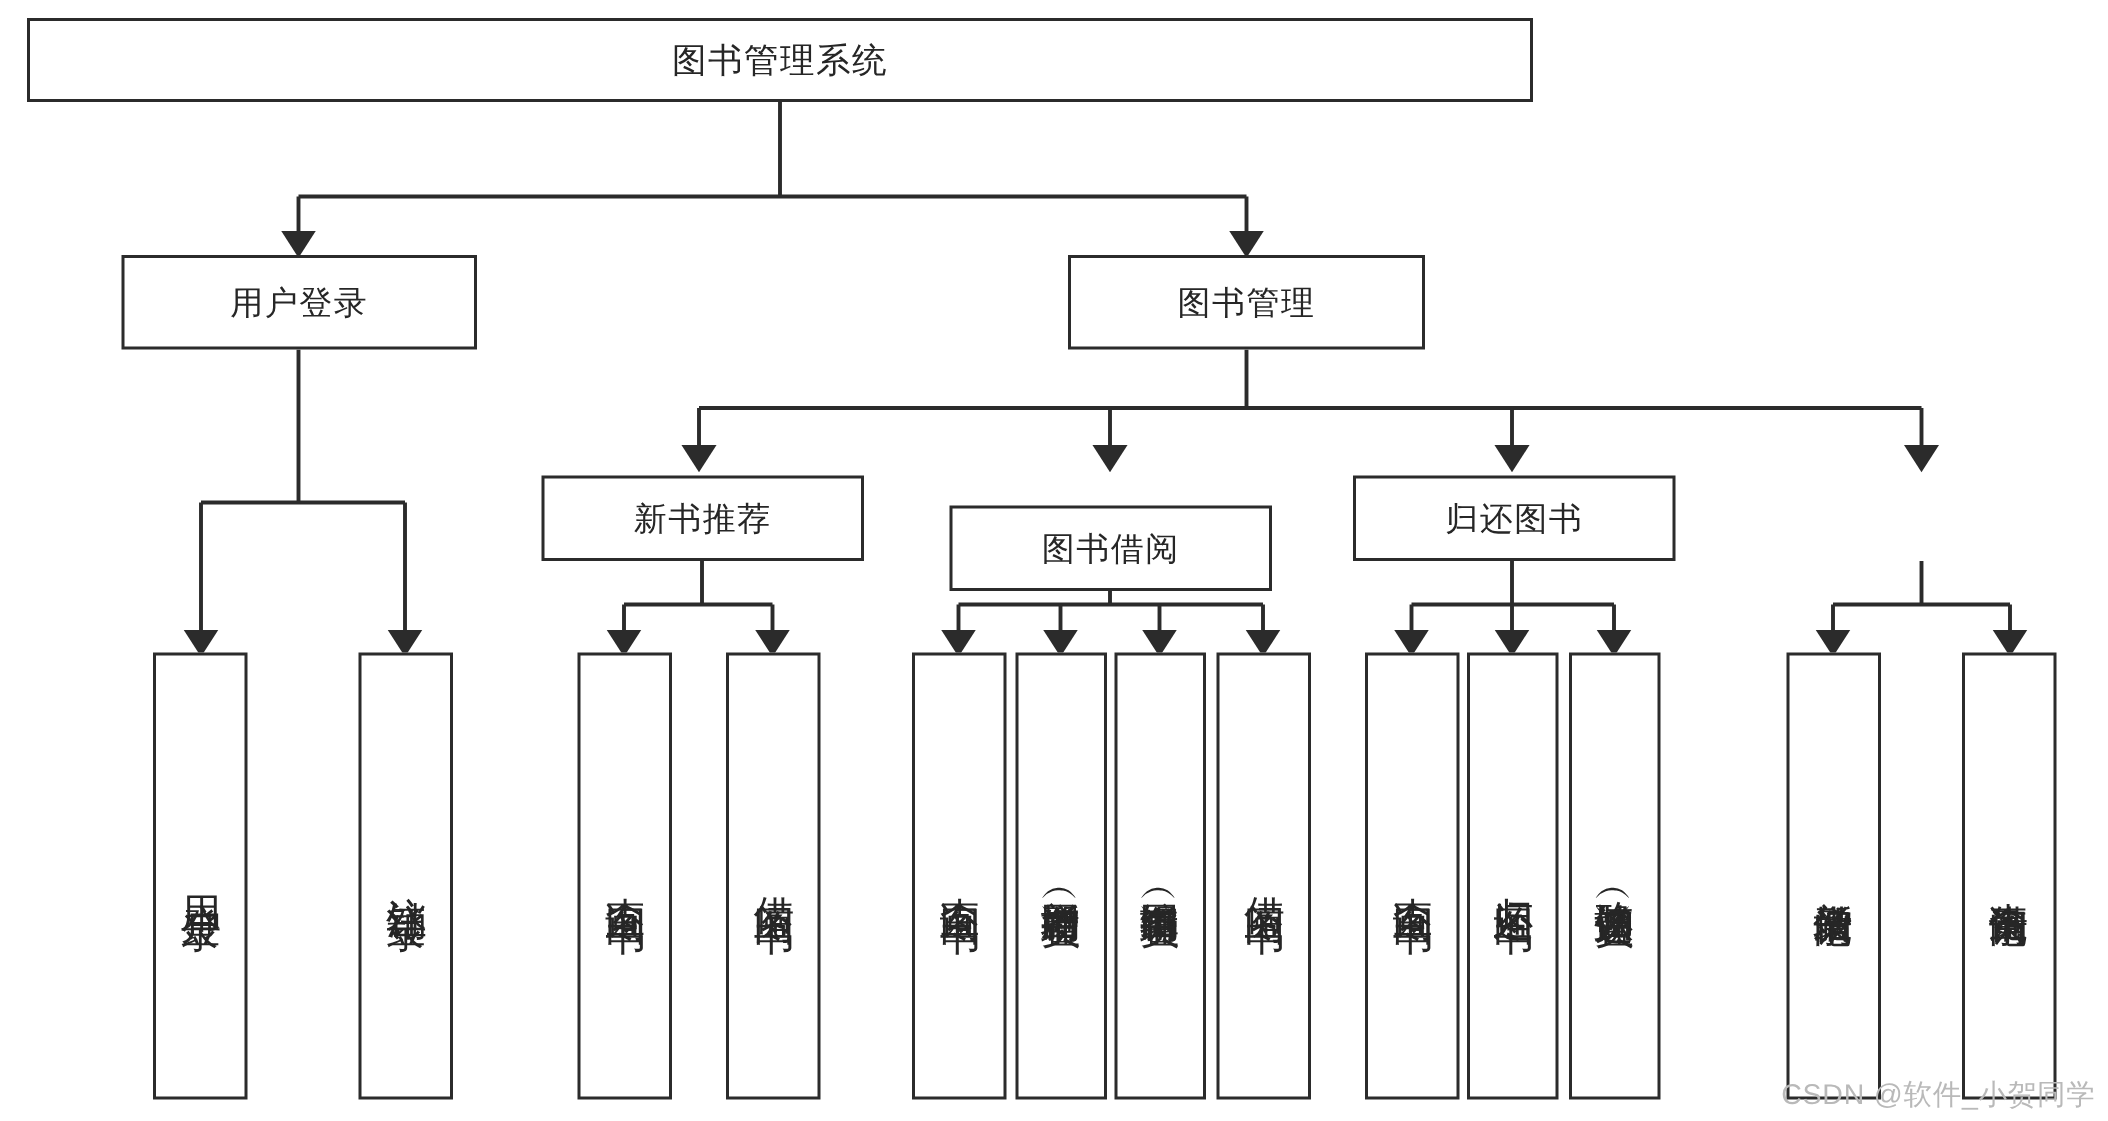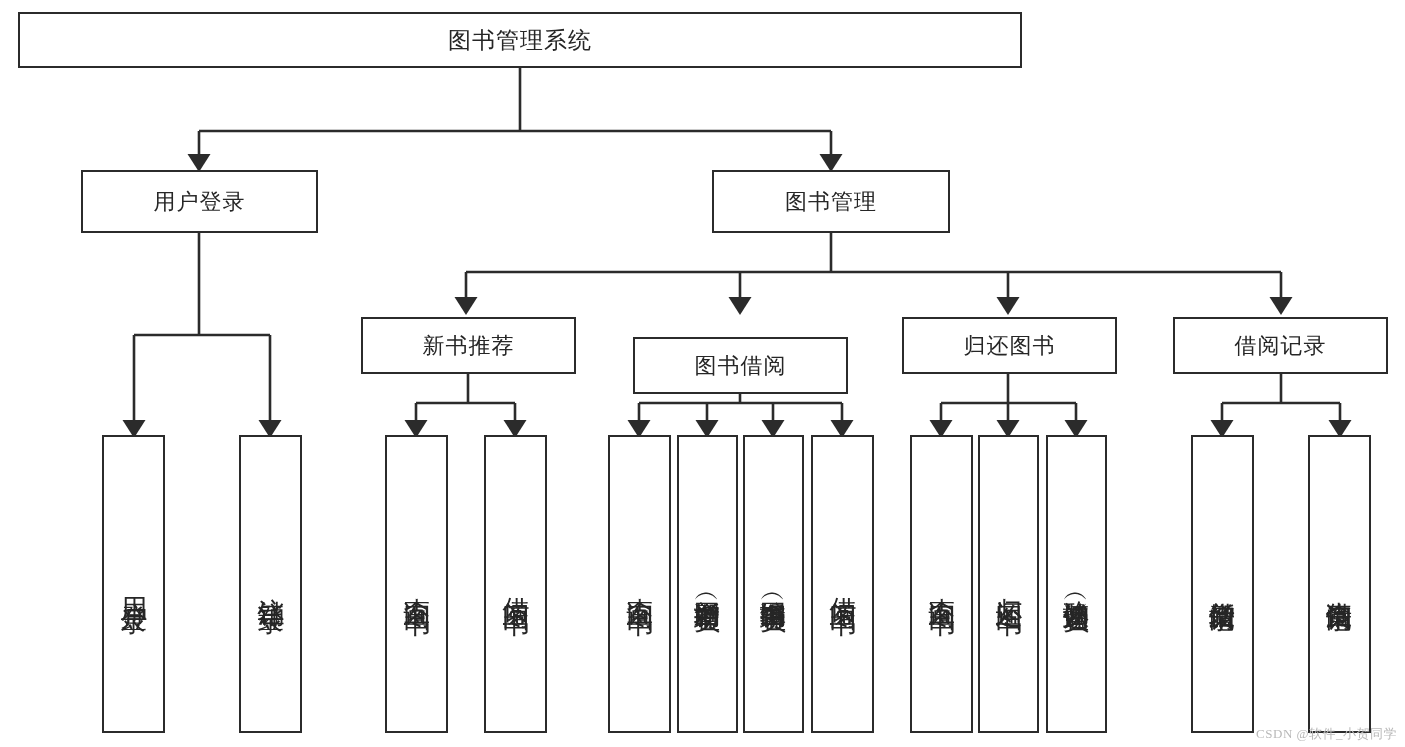--- a/index.html
+++ b/index.html
@@ -57,26 +57,26 @@
     max-height:100%;
   }
   .node.leaf.tight .label{
     font-size:26px;
     letter-spacing:1px;
   }
   .watermark{
     position:absolute;
     right:8px;
     bottom:4px;
-    font-size:13px;
+    font-size:19px;
     color:#b9b9b9;
     letter-spacing:0.5px;
     z-index:5;
     white-space:nowrap;
-    font-family:Liberation Serif, serif;
+    font-family:Liberation Sans, sans-serif;
   }
 </style>
 </head>
 <body>
 
 <div id="canvas">
 
   <svg id="wires" viewBox="0 0 1405 747" xmlns="http://www.w3.org/2000/svg">
     <defs>
       <marker id="arr" markerWidth="9" markerHeight="9" refX="3.2" refY="4.5" orient="auto" markerUnits="strokeWidth">
@@ -140,23 +140,20 @@
 
   <div class="node level2" style="left:361px;top:317px;width:215px;height:57px;">
     <span class="label">新书推荐</span>
   </div>
   <div class="node level2" style="left:633px;top:317px;width:215px;height:57px;margin-top:20px;">
     <span class="label">图书借阅</span>
   </div>
   <div class="node level2" style="left:902px;top:317px;width:215px;height:57px;">
     <span class="label">归还图书</span>
   </div>
-  <div class="node level2" style="left:1173px;top:317px;width:215px;height:57px;">
-    <span class="label">借阅记录</span>
-  </div>
 
   <div class="node leaf" style="left:102px;top:435px;width:63px;height:298px;">
     <span class="label">用户登录</span>
   </div>
   <div class="node leaf" style="left:239px;top:435px;width:63px;height:298px;">
     <span class="label">注销登录</span>
   </div>
 
   <div class="node leaf" style="left:385px;top:435px;width:63px;height:298px;">
     <span class="label">查询图书</span>

